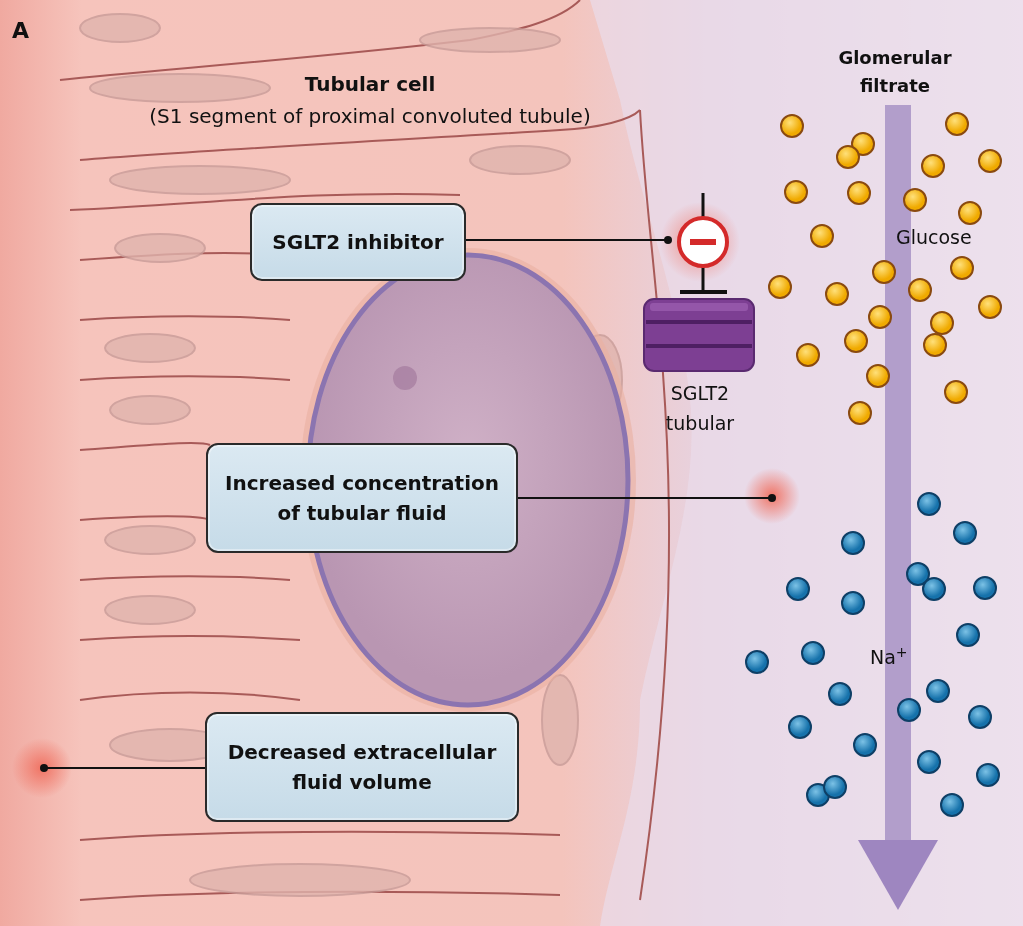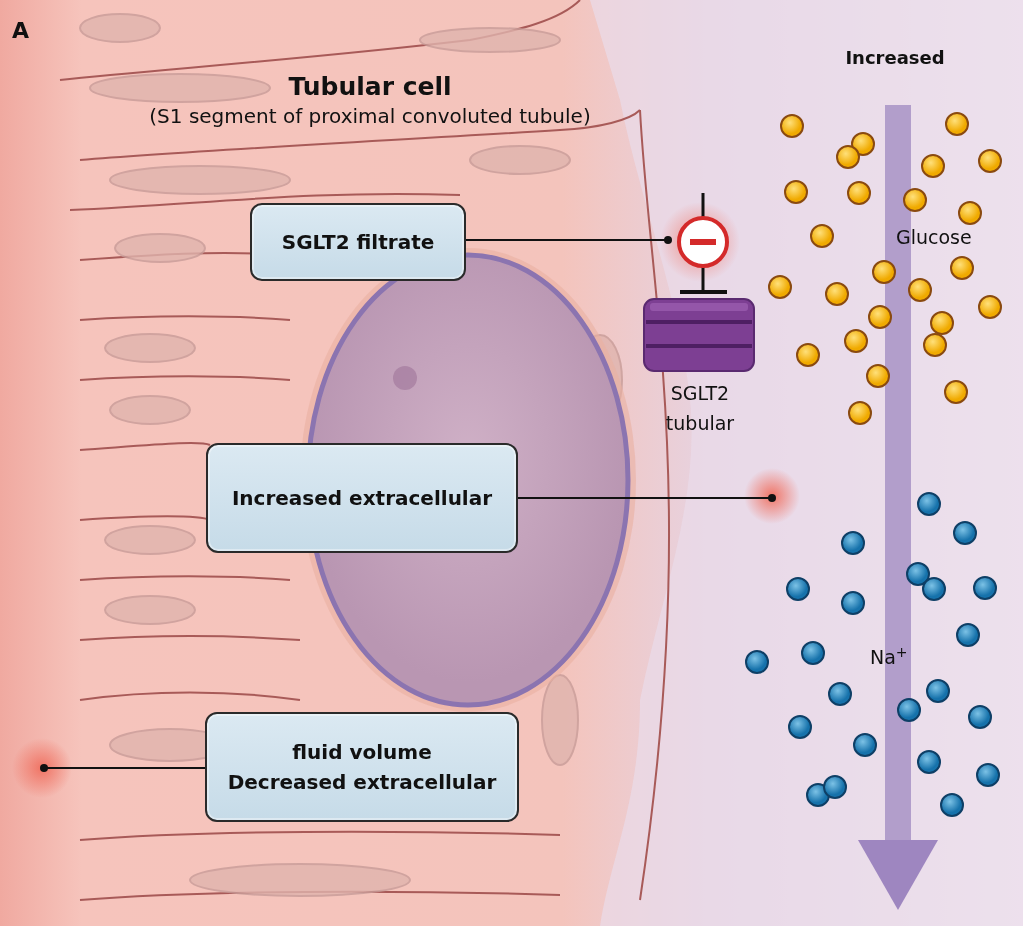--- a/index.html
+++ b/index.html
@@ -164,38 +164,40 @@
       <circle cx="865" cy="745" r="11" fill="url(#na)" stroke="#0e3f66" stroke-width="2"></circle>
       <circle cx="929" cy="762" r="11" fill="url(#na)" stroke="#0e3f66" stroke-width="2"></circle>
       <circle cx="988" cy="775" r="11" fill="url(#na)" stroke="#0e3f66" stroke-width="2"></circle>
       <circle cx="818" cy="795" r="11" fill="url(#na)" stroke="#0e3f66" stroke-width="2"></circle>
       <circle cx="835" cy="787" r="11" fill="url(#na)" stroke="#0e3f66" stroke-width="2"></circle>
       <circle cx="952" cy="805" r="11" fill="url(#na)" stroke="#0e3f66" stroke-width="2"></circle>
     </g>
 </svg>
 
 <div class="lbl b" style="left:12px;top:18px;font-size:22px;">A</div>
-<div class="lbl b" style="left:250px;top:72px;width:240px;font-size:25px;">Tubular cell</div>
+<div class="lbl b" style="left:250px;top:72px;width:240px;font-size:20px;">Tubular cell</div>
 <div class="lbl" style="left:90px;top:104px;width:560px;font-size:20px;">(S1 segment of proximal convoluted tubule)</div>
 <div class="lbl b" style="left:800px;top:44px;width:190px;font-size:18px;line-height:28px;">
-  <div>Increased</div>
+  <div>Glomerular</div>
+  <div>filtrate</div>
 </div>
 <div class="lbl" style="left:896px;top:226px;font-size:19px;">Glucose</div>
 <div class="lbl" style="left:870px;top:644px;font-size:19px;"><span>Na</span><sup style="font-size:14px">+</sup></div>
 <div class="lbl" style="left:640px;top:378px;width:120px;font-size:19px;line-height:30px;text-align:center;">
   <div>SGLT2</div>
   <div>tubular</div>
 </div>
 
 <div class="box" style="left:250px;top:203px;width:212px;height:74px;">
-  <span>SGLT2 filtrate</span>
+  <span>SGLT2 inhibitor</span>
 </div>
 <div class="box" style="left:206px;top:443px;width:308px;height:106px;">
   <div>
-    <div>Increased extracellular</div>
+    <div>Increased concentration</div>
+    <div>of tubular fluid</div>
   </div>
 </div>
 <div class="box" style="left:205px;top:712px;width:310px;height:106px;">
   <div>
+    <div>Decreased extracellular</div>
     <div>fluid volume</div>
-    <div>Decreased extracellular</div>
   </div>
 </div>
 
 </body></html>

